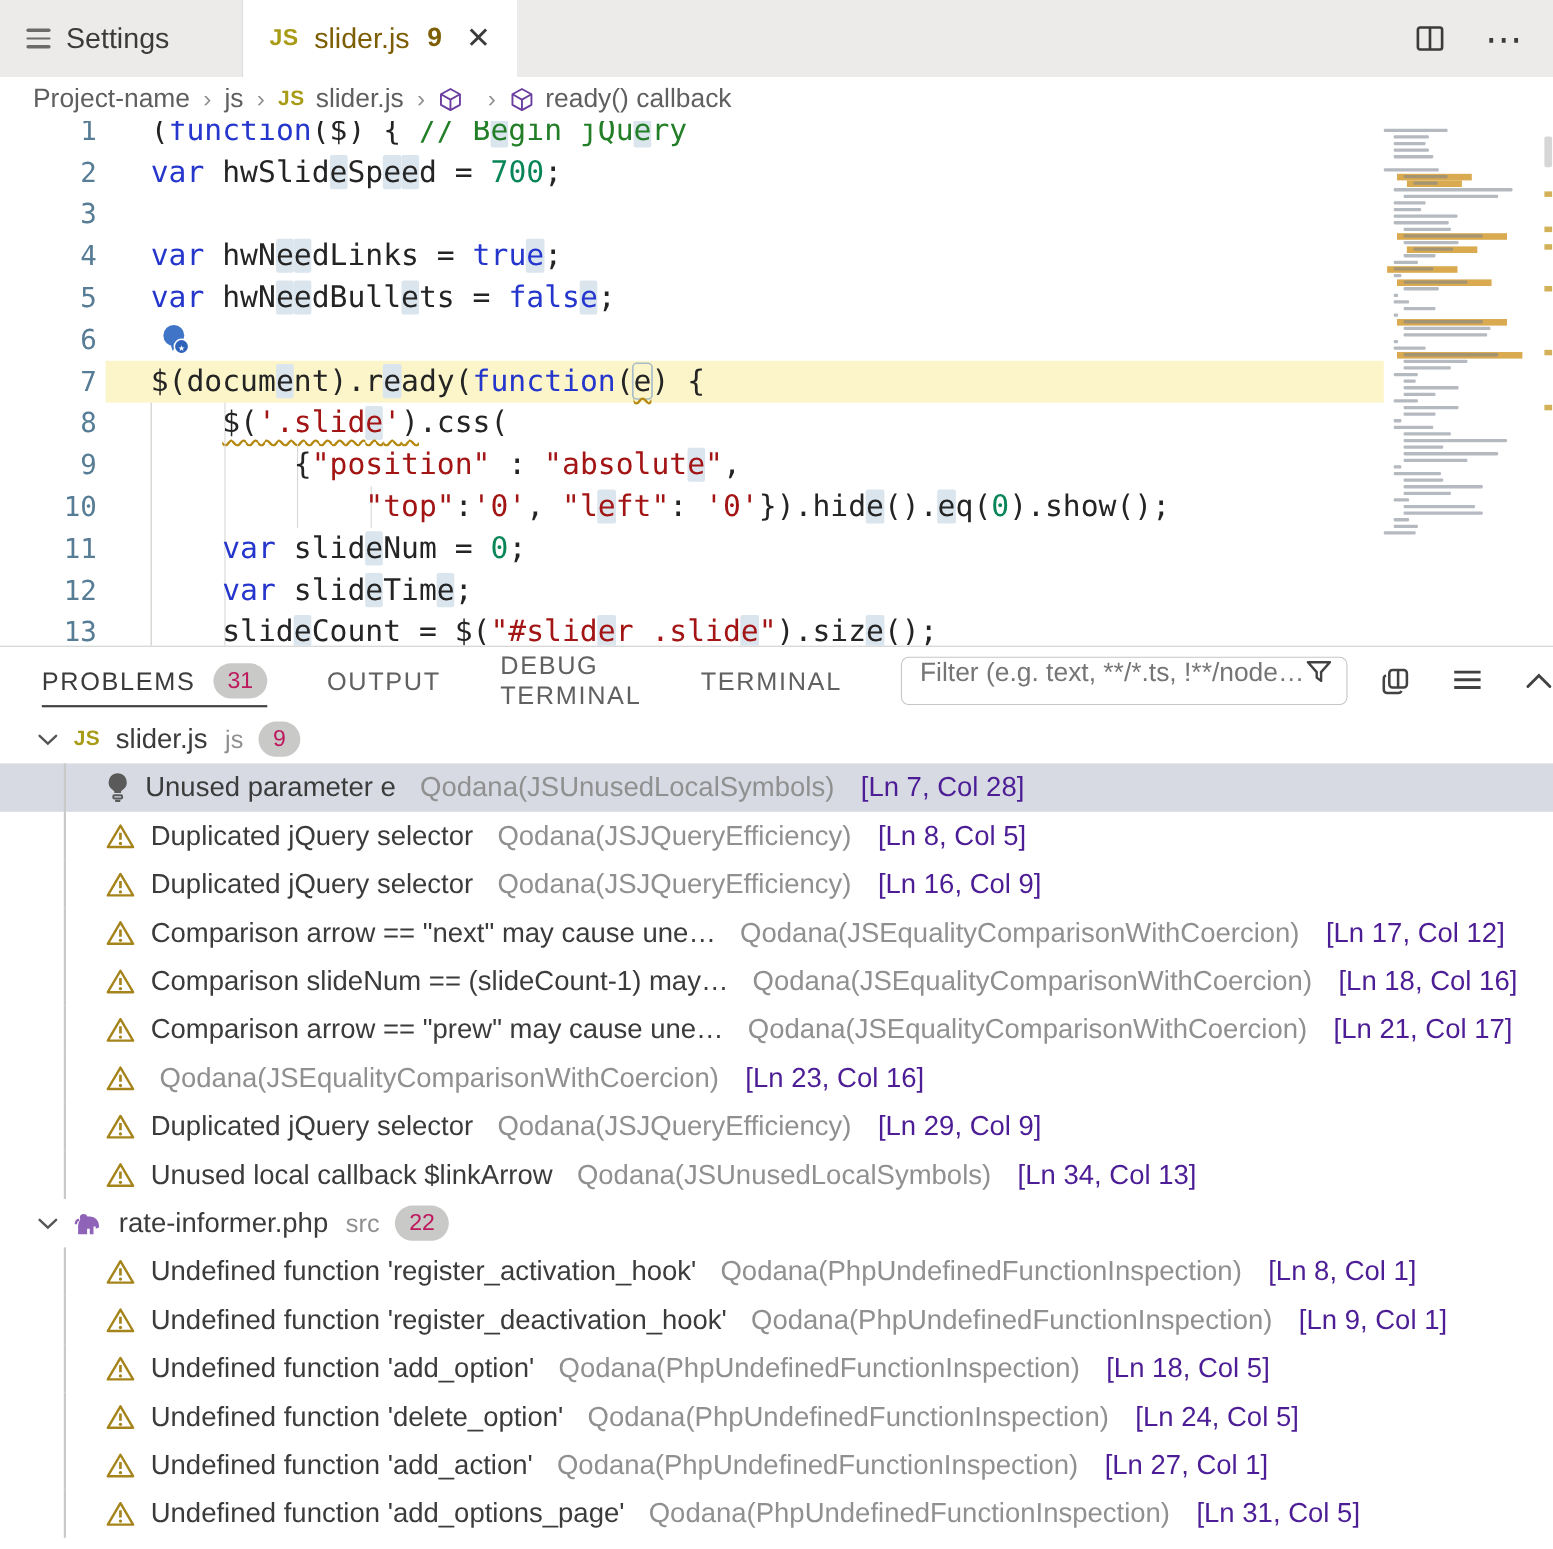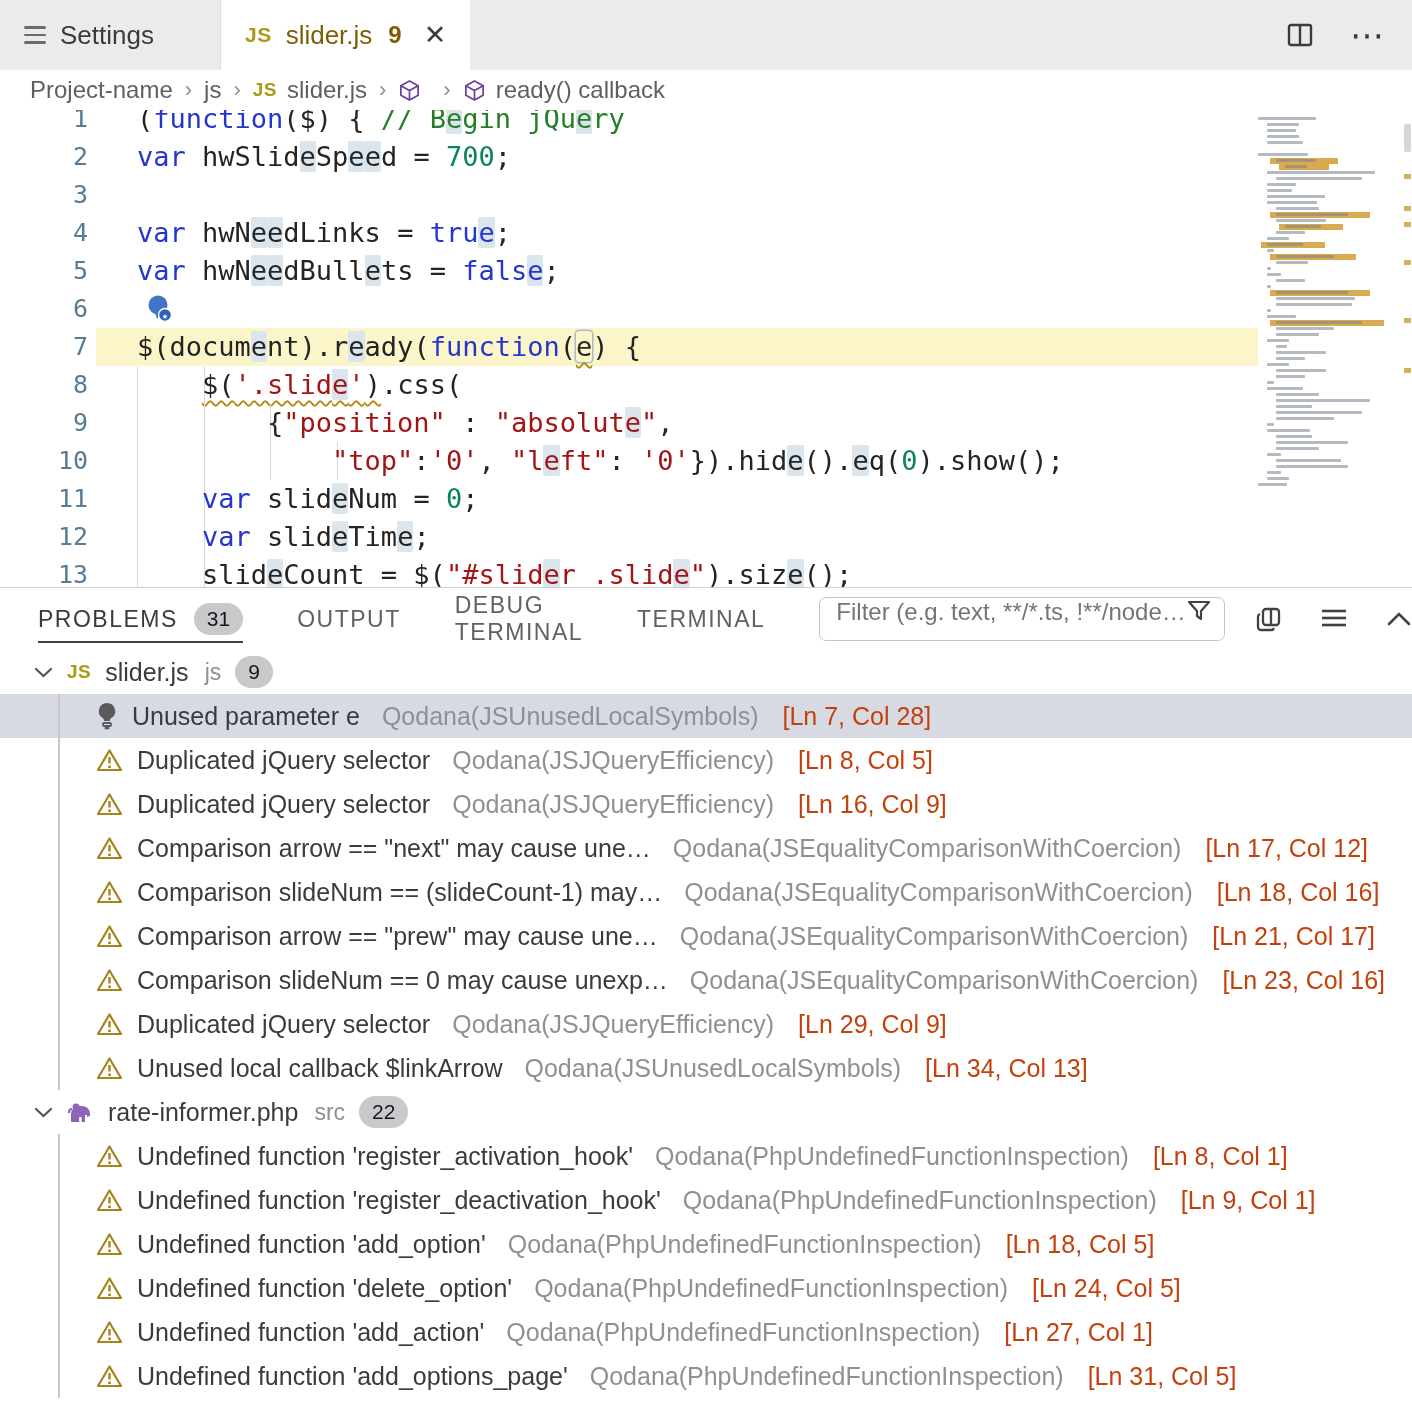--- a/index.html
+++ b/index.html
@@ -51,37 +51,37 @@
   .overview { position:absolute; right:0; top:0; width:9px; bottom:0; }
   .ov-thumb { position:absolute; right:1px; top:14px; width:7px; height:28px; background:rgba(90,90,90,.25); border-radius:2px; }
   .ov-tick { position:absolute; right:1px; width:7px; height:5px; background:#c79e2e; opacity:.8; }
 
   
   .panel-header { height:62px; display:flex; align-items:center; padding:0 24px 0 38px; background:#fff; }
   .ptab { position:relative; height:100%; display:flex; align-items:center; gap:16px; font-size:23px;
     letter-spacing:1.5px; color:#616161; margin-right:54px; }
   .ptab.active { color:#3b3b3b; }
   .ptab.active::after { content:''; position:absolute; left:0; right:0; bottom:7px; height:2.5px; background:#424242; }
-  .pbadge { background:#c9c9c7; color:#0f172a; border-radius:999px; padding:4px 13px; font-size:21px; letter-spacing:0; }
+  .pbadge { background:#c9c9c7; color:#be185d; border-radius:999px; padding:4px 13px; font-size:21px; letter-spacing:0; }
   .filter { margin-left:auto; width:442px; height:44px; border:1px solid #c6c6c6; border-radius:7px; background:#fff;
     display:flex; align-items:flex-start; padding:0 12px 0 16px; }
   .filter-text { flex:1; color:#757575; font-size:24px; white-space:nowrap; overflow:hidden; }
   .panel-actions { display:flex; align-items:center; gap:38px; margin-left:30px; }
 
   
   .problems { font-size:25px; color:#3b3b3b; background:#fff; }
   .group-header { height:44px; display:flex; align-items:center; gap:14px; padding-left:34px; }
   .gname { color:#3b3b3b; }
   .gpath { color:#8f8f8f; font-size:23px; margin-left:2px; }
   .prow { position:relative; height:44px; display:flex; align-items:center; gap:14px; padding-left:96px; }
   .prow::before { content:''; position:absolute; left:58px; top:0; bottom:0; width:1.5px; background:#c9c9c9; }
   .prow.selected { background:#d7dae3; }
   .msg { white-space:nowrap; }
   .src { color:#909090; margin-left:8px; white-space:nowrap; }
-  .loc { color:#c2410c; margin-left:10px; white-space:nowrap; }
+  .loc { color:#4c1d95; margin-left:10px; white-space:nowrap; }
   svg { display:block; }
 </style>
 </head>
 <body>
 
 <div class="titlebar">
   <div class="tab inactive">
     <span class="hamburger">
         <i></i>
         <i></i>
@@ -498,21 +498,20 @@
       <span class="loc">[Ln 21, Col 17]</span>
     </div>
     <div class="prow">
       <span>
         <svg width="27" height="25" viewBox="0 0 27 25">
           <path d="M13.5 2.5 L25 22 H2 Z" fill="none" stroke="#a5841c" stroke-width="2.2" stroke-linejoin="round"></path>
           <line x1="13.5" y1="9" x2="13.5" y2="15.5" stroke="#a5841c" stroke-width="2.4"></line>
           <circle cx="13.5" cy="18.8" r="1.5" fill="#a5841c"></circle>
         </svg>
       </span>
-      <span class="msg">Comparison slideNum == 0 may cause unexp…</span>
       <span class="src">Qodana(JSEqualityComparisonWithCoercion)</span>
       <span class="loc">[Ln 23, Col 16]</span>
     </div>
     <div class="prow">
       <span>
         <svg width="27" height="25" viewBox="0 0 27 25">
           <path d="M13.5 2.5 L25 22 H2 Z" fill="none" stroke="#a5841c" stroke-width="2.2" stroke-linejoin="round"></path>
           <line x1="13.5" y1="9" x2="13.5" y2="15.5" stroke="#a5841c" stroke-width="2.4"></line>
           <circle cx="13.5" cy="18.8" r="1.5" fill="#a5841c"></circle>
         </svg>

